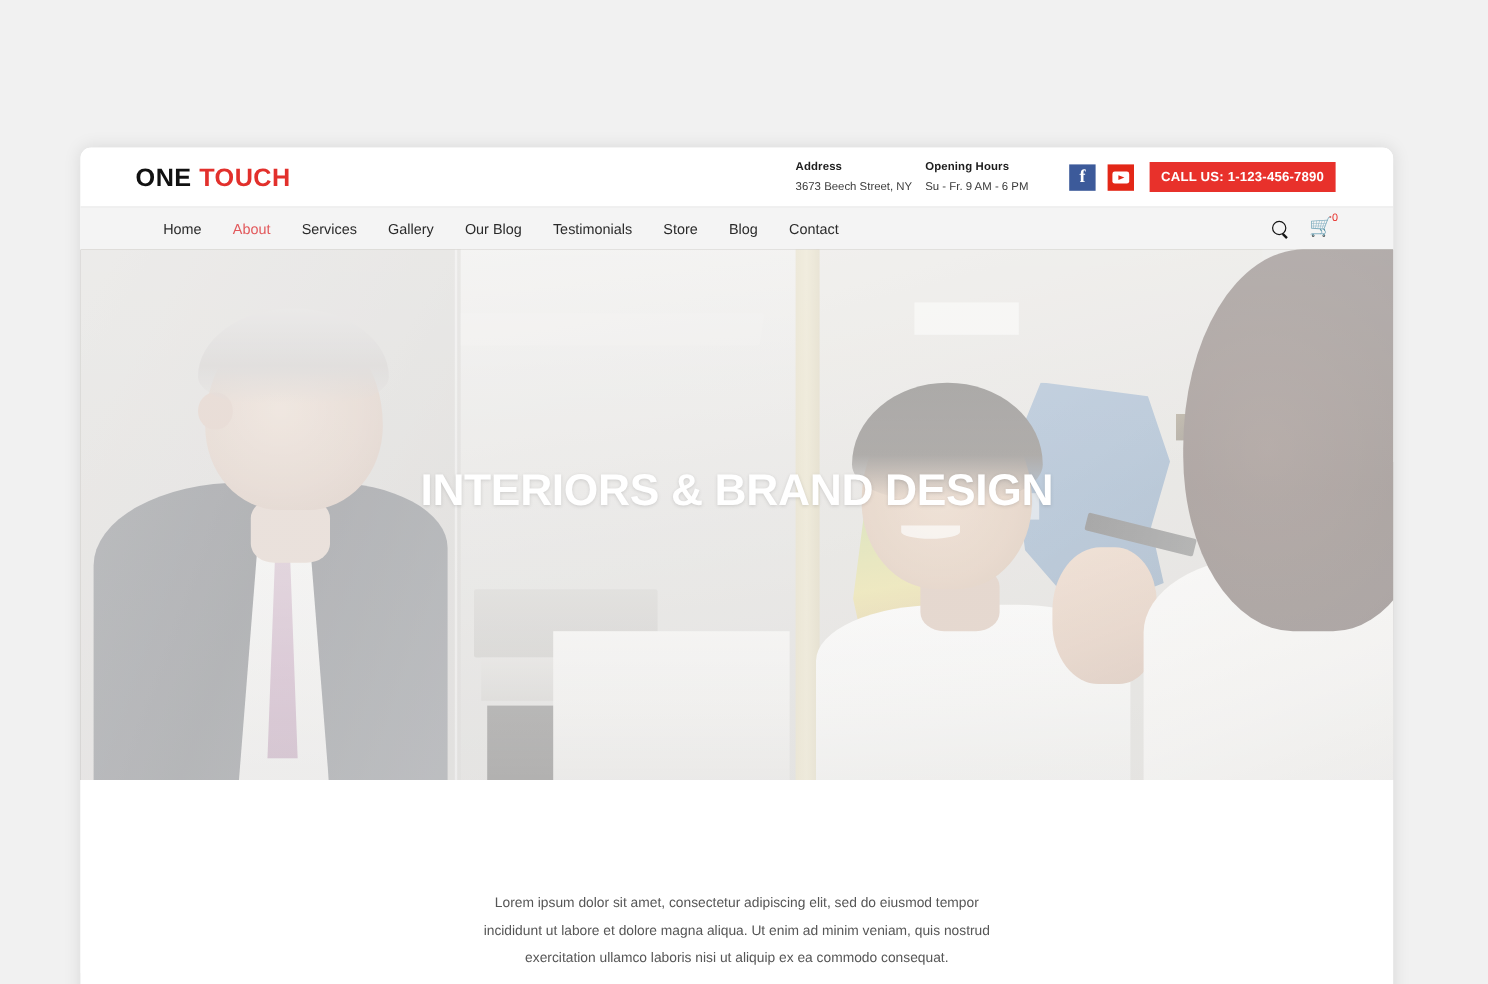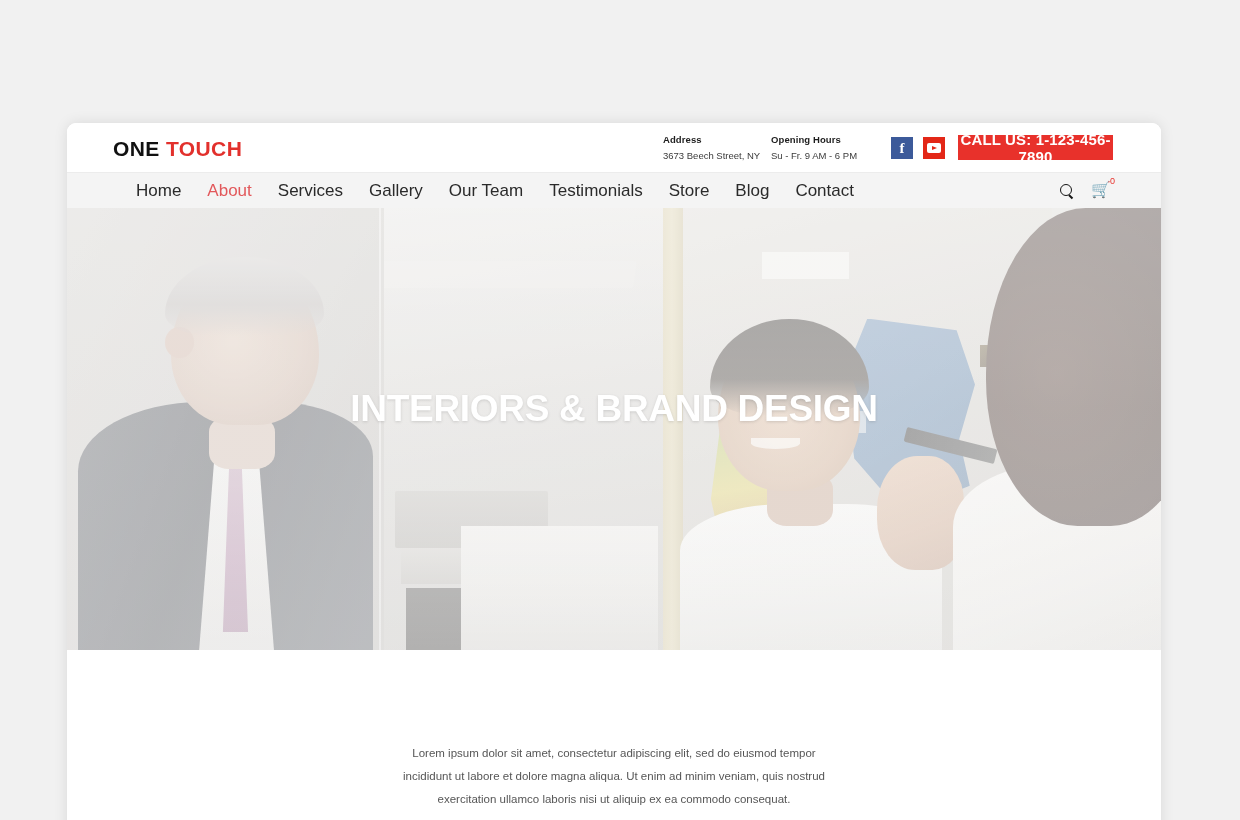--- a/index.html
+++ b/index.html
@@ -117,21 +117,21 @@
   }
 
   .call-btn {
     position: absolute;
     left: 891px;
     top: 12px;
     width: 155px;
     height: 25px;
     background: #e8312b;
     color: #ffffff;
-    font-size: 15px;
+    font-size: 11px;
     font-weight: bold;
     letter-spacing: 0.15px;
     display: flex;
     align-items: center;
     justify-content: center;
     border: none;
     cursor: pointer;
     font-family: "Liberation Sans", sans-serif;
   }
 
@@ -145,21 +145,21 @@
   .nav-list {
     position: absolute;
     left: 56px;
     top: 0;
     height: 36px;
     display: flex;
     align-items: center;
     gap: 0;
   }
   .nav-item {
-    font-size: 17px;
+    font-size: 12px;
     color: #2a2a2a;
     padding: 0 13px;
     cursor: pointer;
     white-space: nowrap;
   }
   .nav-item.active { color: #e2585b; }
 
   .nav-tools {
     position: absolute;
     right: 44px;
@@ -483,21 +483,21 @@
 
       <button class="call-btn">CALL US: 1-123-456-7890</button>
     </div>
 
     <div class="navbar">
       <div class="nav-list">
         <a class="nav-item">Home</a>
         <a class="nav-item active">About</a>
         <a class="nav-item">Services</a>
         <a class="nav-item">Gallery</a>
-        <a class="nav-item">Our Team</a>
+        <a class="nav-item">Our Blog</a>
         <a class="nav-item">Testimonials</a>
         <a class="nav-item">Store</a>
         <a class="nav-item">Blog</a>
         <a class="nav-item">Contact</a>
       </div>
 
       <div class="nav-tools">
         <span class="search-icon"></span>
         <span class="cart-wrap">
           <span class="cart-glyph">🛒</span>

